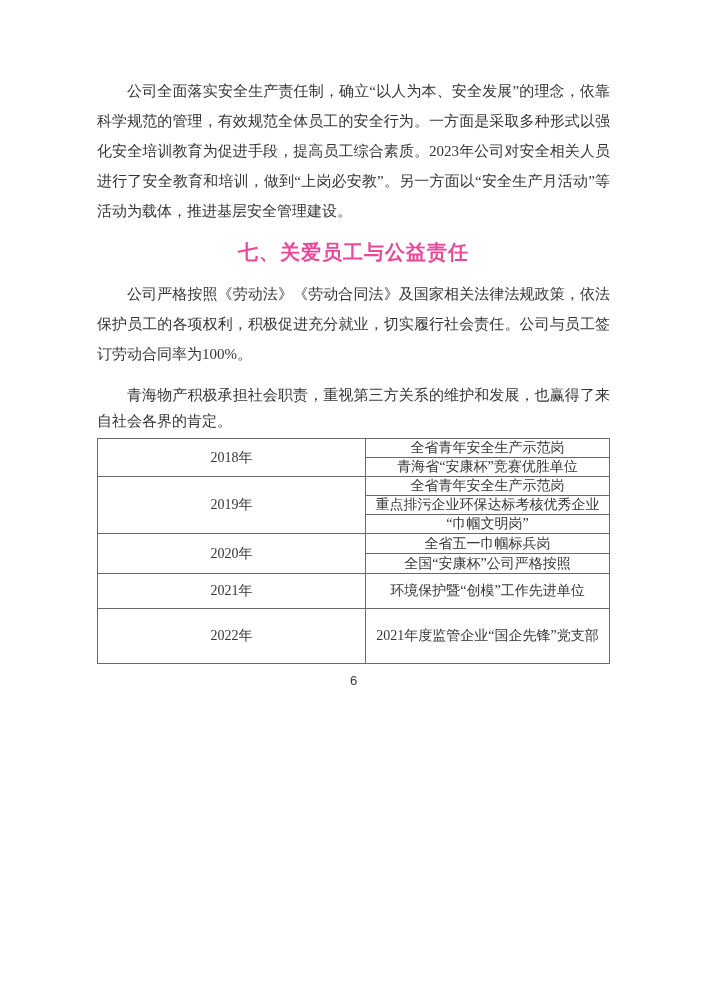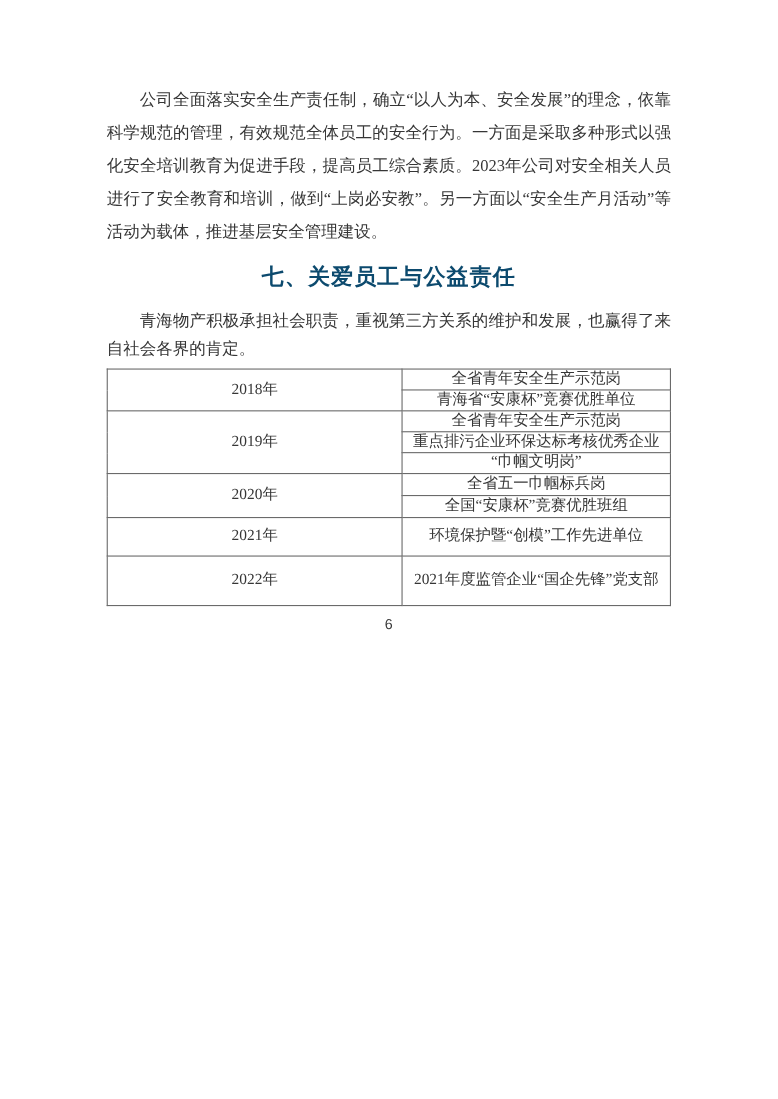--- a/index.html
+++ b/index.html
@@ -33,21 +33,21 @@
   p.body-para.tight {
     margin-bottom: 4px;
     line-height: 26px;
   }
   h2.section-heading {
     font-family: "Liberation Sans", "DejaVu Sans", sans-serif;
     font-weight: 700;
     font-size: 20px;
     line-height: 26px;
     text-align: center;
-    color: #0c4a6e;
+    color: #ec4899;
     margin: 4px 0 14px 0;
     letter-spacing: 1px;
   }
   h2.section-heading.second {
     margin: 2px 0 4px 0;
   }
   table.awards-table {
     width: 100%;
     border-collapse: collapse;
     table-layout: fixed;
@@ -61,38 +61,39 @@
     vertical-align: middle;
     color: #363636;
     padding: 0 4px;
     overflow: hidden;
     white-space: nowrap;
   }
   td.year-cell { width: 50.6%; }
   tr.sub-row       { height: 19px; }
   tr.sub-row-2020  { height: 20px; }
   tr.single-row-1  { height: 35px; }
-  tr.single-row-2  { height: 45px; }
+  tr.single-row-2  { height: 55px; }
   .page-number {
     margin-top: 9px;
     text-align: center;
     font-size: 13px;
     color: #3a3a3a;
     font-family: "Liberation Sans", "DejaVu Sans", sans-serif;
   }
 </style>
 </head>
 <body>
 
 <div class="page">
 
   <p class="body-para">公司全面落实安全生产责任制，确立“以人为本、安全发展”的理念，依靠科学规范的管理，有效规范全体员工的安全行为。一方面是采取多种形式以强化安全培训教育为促进手段，提高员工综合素质。2023年公司对安全相关人员进行了安全教育和培训，做到“上岗必安教”。另一方面以“安全生产月活动”等活动为载体，推进基层安全管理建设。</p>
 
   <h2 class="section-heading">七、关爱员工与公益责任</h2>
 
+  <p class="body-para">公司严格按照《劳动法》《劳动合同法》及国家相关法律法规政策，依法保护员工的各项权利，积极促进充分就业，切实履行社会责任。公司与员工签订劳动合同率为100%。</p>
 
 
 
 
 
   <p class="body-para tight">青海物产积极承担社会职责，重视第三方关系的维护和发展，也赢得了来自社会各界的肯定。</p>
 
   <table class="awards-table">
     <tbody>
       <tr class="sub-row">
@@ -110,21 +111,21 @@
         <td>重点排污企业环保达标考核优秀企业</td>
       </tr>
       <tr class="sub-row">
         <td>“巾帼文明岗”</td>
       </tr>
       <tr class="sub-row-2020">
         <td class="year-cell" rowspan="2">2020年</td>
         <td>全省五一巾帼标兵岗</td>
       </tr>
       <tr class="sub-row-2020">
-        <td>全国“安康杯”竞赛优胜班组</td>
+        <td>全国“安康杯”公司严格按照</td>
       </tr>
       <tr class="single-row-1">
         <td class="year-cell">2021年</td>
         <td>环境保护暨“创模”工作先进单位</td>
       </tr>
       <tr class="single-row-2">
         <td class="year-cell">2022年</td>
         <td>2021年度监管企业“国企先锋”党支部</td>
       </tr>
     </tbody>

